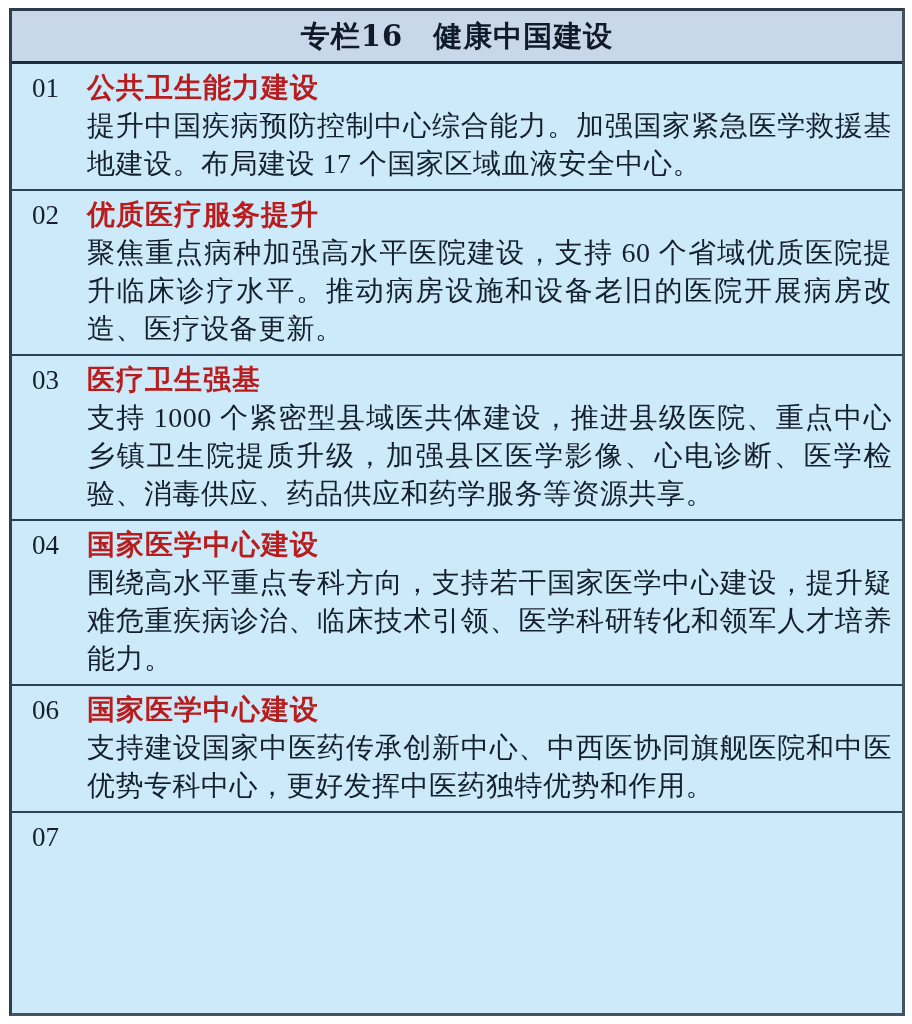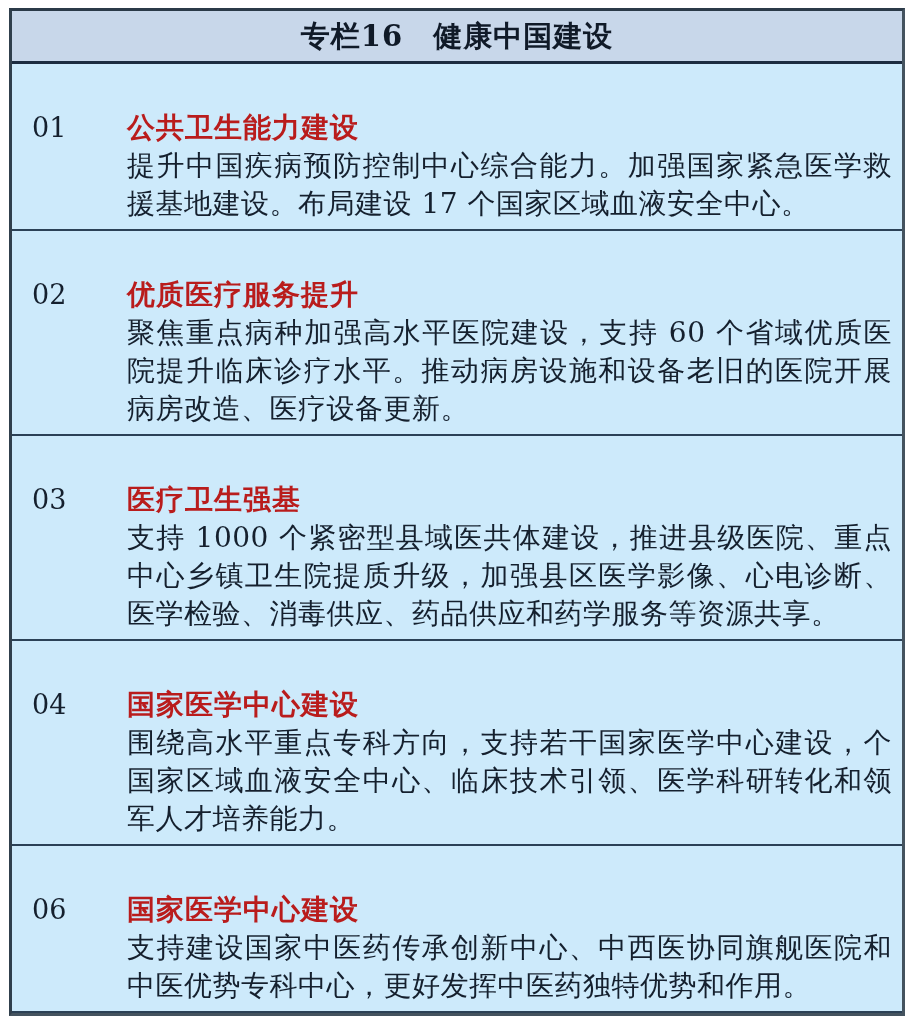--- a/index.html
+++ b/index.html
@@ -1,15 +1,15 @@
 <!DOCTYPE html>
 <html><head>
 <meta charset="utf-8">
 <style>
-  * { box-sizing: border-box; gap: 40px; }
+  * { box-sizing: border-box; }
   html, body {
     margin: 0; padding: 0;
     width: 912px; height: 1024px;
     background: #ffffff;
     font-family: "DejaVu Serif", "Liberation Serif", serif;
   }
   .panel {
     position: absolute;
     top: 8px; left: 9px; right: 7px; bottom: 8px;
     background: #cdeafb;
@@ -31,20 +31,21 @@
     padding: 9px 0 8px 0;
     color: #101a28;
     letter-spacing: 1px;
   }
   .section {
     flex: none;
     display: grid;
     grid-template-columns: 55px 1fr;
     padding: 5px 10px 6px 20px;
     border-bottom: 2px solid #2b4156;
+    font-family: Liberation Serif, serif;
   }
   .section:last-child { border-bottom: none; flex: 1; }
   .num {
     font-size: 27px;
     line-height: 38px;
     color: #15202e;
   }
   .sec-content { min-width: 0; }
   .sec-title {
     font-weight: bold;
@@ -88,21 +89,21 @@
     <div class="sec-content">
       <div class="sec-title">医疗卫生强基</div>
       <div class="sec-body">支持 1000 个紧密型县域医共体建设，推进县级医院、重点中心乡镇卫生院提质升级，加强县区医学影像、心电诊断、医学检验、消毒供应、药品供应和药学服务等资源共享。</div>
     </div>
   </div>
 
   <div class="section">
     <div class="num">04</div>
     <div class="sec-content">
       <div class="sec-title">国家医学中心建设</div>
-      <div class="sec-body">围绕高水平重点专科方向，支持若干国家医学中心建设，个国家区域血液安全中心、临床技术引领、医学科研转化和领军人才培养能力。</div>
+      <div class="sec-body">围绕高水平重点专科方向，支持若干国家医学中心建设，提升疑难危重疾病诊治、临床技术引领、医学科研转化和领军人才培养能力。</div>
     </div>
   </div>
 
 
   <div class="section">
     <div class="num">06</div>
     <div class="sec-content">
       <div class="sec-title">国家医学中心建设</div>
       <div class="sec-body">支持建设国家中医药传承创新中心、中西医协同旗舰医院和中医优势专科中心，更好发挥中医药独特优势和作用。</div>
     </div>

